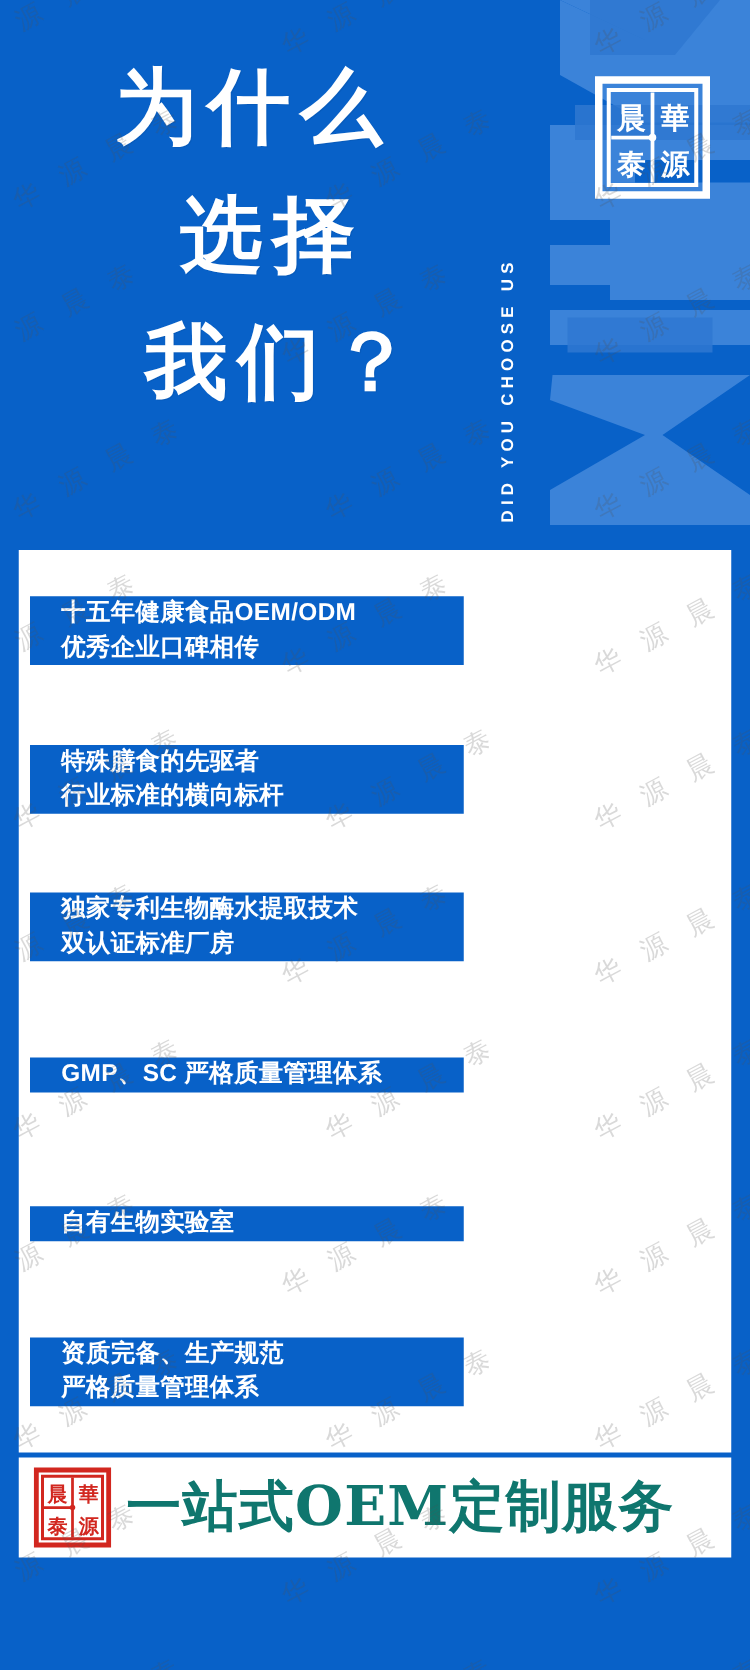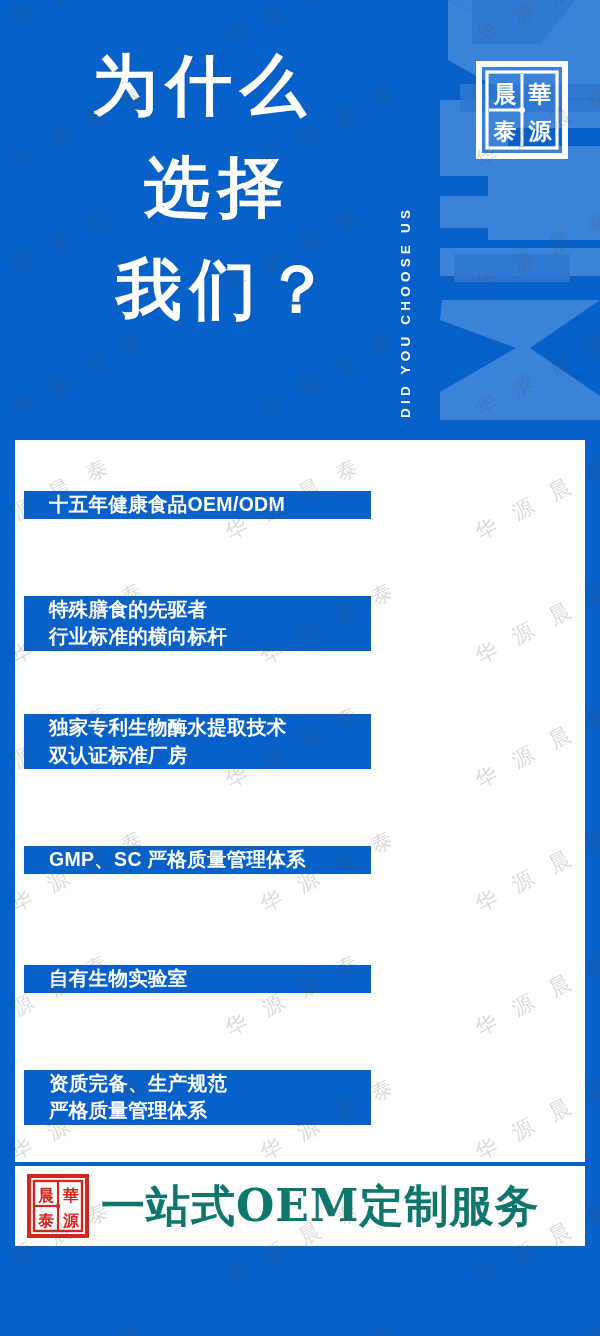--- a/index.html
+++ b/index.html
@@ -250,20 +250,21 @@
     <span class="hl hl-2">选择</span>
     <span class="hl hl-3">我们？</span>
   </div>
 
   <div class="frame">
     <div class="rows">
 
       <div class="frow">
         <div class="ftext">
           <span class="line">十五年健康食品OEM/ODM</span>
+          <span class="line">优秀企业口碑相传</span>
         </div>
         <div class="fimg">
           <svg viewBox="0 0 200 113" preserveAspectRatio="none">
             <rect width="200" height="113" fill="#d9dfe0"></rect>
             <rect x="0" y="0" width="200" height="58" fill="#e7ecec"></rect>
             <rect x="0" y="52" width="200" height="10" fill="#c8d2d2"></rect>
             <rect x="0" y="62" width="200" height="51" fill="#c4ccce"></rect>
             <ellipse cx="88" cy="40" rx="34" ry="30" fill="#9fc3de"></ellipse>
             <ellipse cx="92" cy="22" rx="30" ry="16" fill="#b3d2e8"></ellipse>
             <ellipse cx="86" cy="48" rx="19" ry="17" fill="#e8c9ad"></ellipse>

